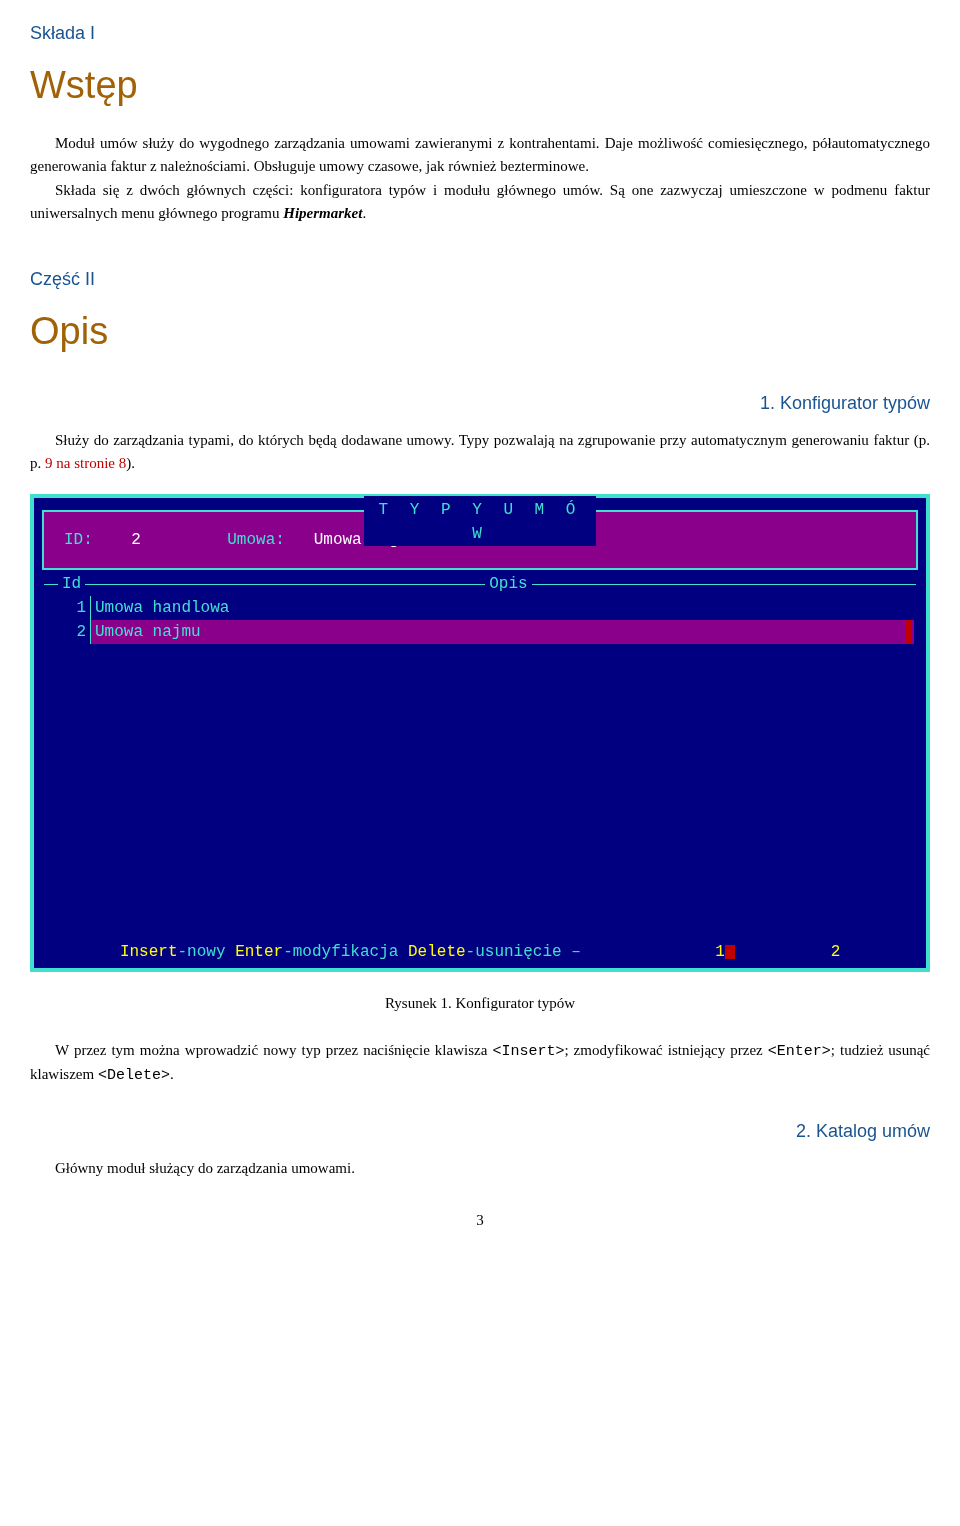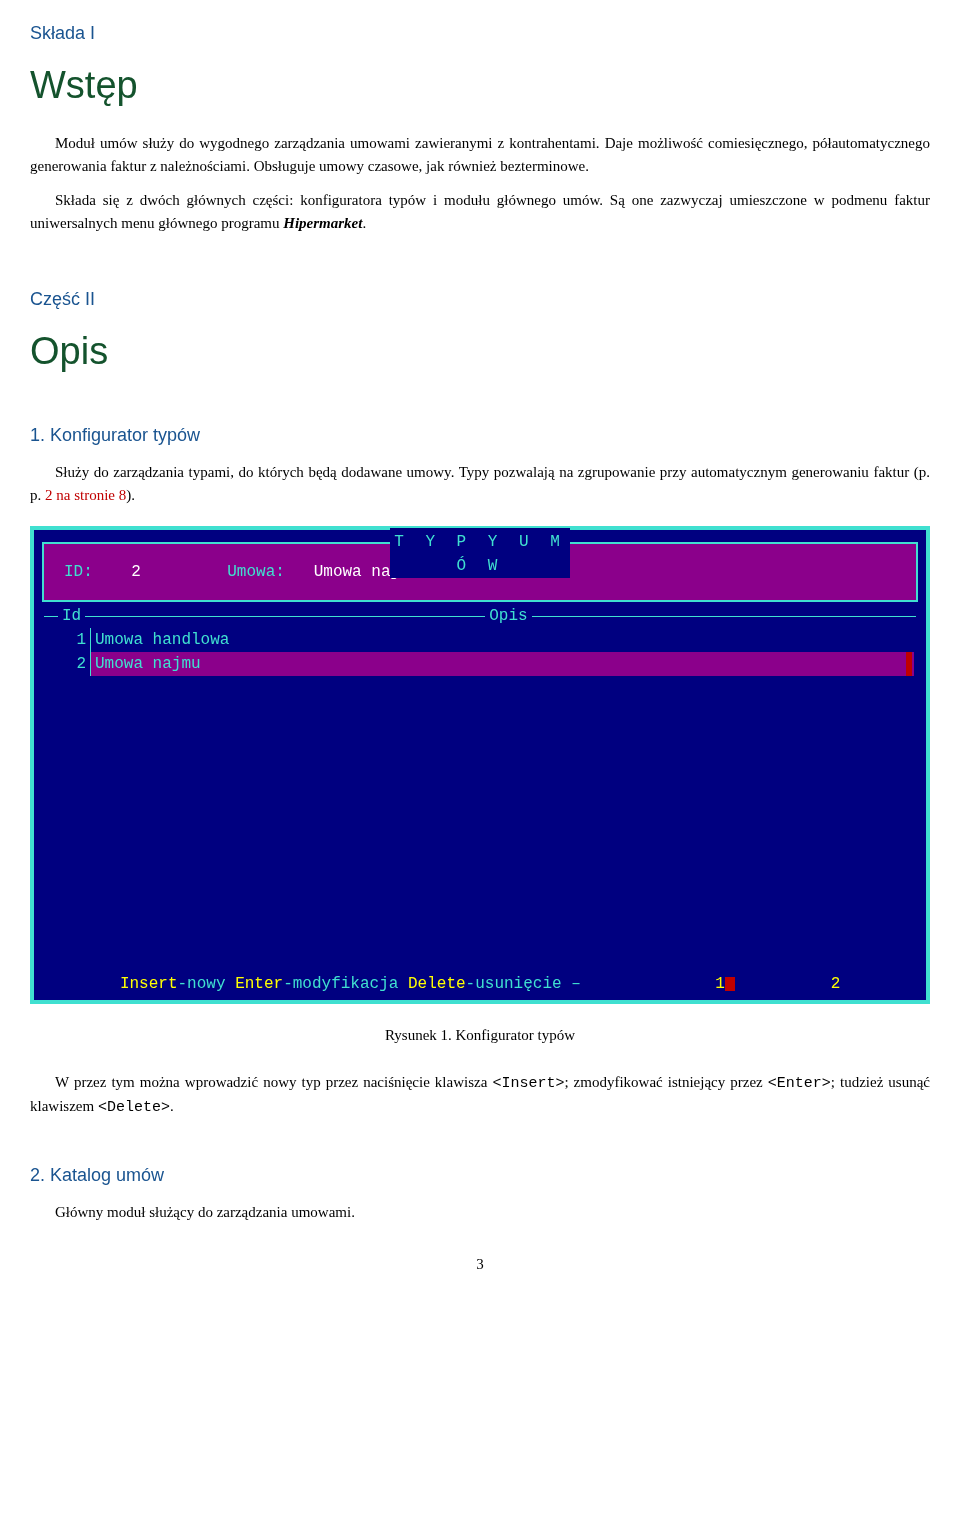--- a/index.html
+++ b/index.html
@@ -12,38 +12,39 @@
     font-size: 15px;
     line-height: 1.5;
   }
   .part-label {
     color: #1a5490;
     font-family: Arial, Helvetica, sans-serif;
     font-size: 18px;
     margin-bottom: 10px;
   }
   .part-title {
-    color: #14532d;
+    color: #a16207;
     font-family: Arial, Helvetica, sans-serif;
     font-size: 38px;
     font-weight: normal;
     margin: 8px 0 18px 0;
   }
   p {
-    margin: 12px 0;
+    margin: 2px 0;
     text-align: justify;
   }
   .indent {
     text-indent: 25px;
   }
   .section-heading {
     color: #1a5490;
     font-family: Arial, Helvetica, sans-serif;
     font-size: 18px;
-    margin: 42px 0 12px 0;
+    margin: 30px 0 12px 0;
+    text-align: right;
   }
   .link-red {
     color: #c00000;
   }
   .italic {
     font-style: italic;
     font-weight: bold;
   }
   .terminal-window {
     border: 4px solid #40e0d0;
@@ -59,21 +60,21 @@
   .terminal-title {
     text-align: center;
     color: #40e0d0;
     letter-spacing: 6px;
     padding: 2px 0 0 0;
     position: absolute;
     top: -2px;
     left: 0;
     right: 0;
     background: #000080;
-    width: 180px;
+    width: 232px;
     margin: 0 auto;
   }
   .terminal-header {
     background: #8b008b;
     border: 2px solid #40e0d0;
     margin: 12px 8px 2px 8px;
     padding: 16px 20px;
     color: #40e0d0;
   }
   .terminal-header .value {
@@ -186,21 +187,21 @@
 </p>
 
 <div style="height:40px"></div>
 
 <div class="part-label">Część II</div>
 <h1 class="part-title">Opis</h1>
 
 <div class="section-heading">1. Konfigurator typów</div>
 
 <p class="indent">
-  <span>Służy do zarządzania typami, do których będą dodawane umowy. Typy pozwalają na zgrupowanie przy automatycznym generowaniu faktur (p. p. </span><span class="link-red">2 na stronie 8</span><span>).</span>
+  <span>Służy do zarządzania typami, do których będą dodawane umowy. Typy pozwalają na zgrupowanie przy automatycznym generowaniu faktur (p. p. </span><span class="link-red">9 na stronie 8</span><span>).</span>
 </p>
 
 <div class="terminal-window">
   <div class="terminal-title">T Y P Y   U M Ó W</div>
 
   <div class="terminal-header">
     <span>ID:</span>&nbsp;&nbsp;&nbsp;
     <span class="value">2</span>
     &nbsp;&nbsp;&nbsp;&nbsp;&nbsp;&nbsp;&nbsp;
     <span>Umowa:</span>&nbsp;&nbsp;

